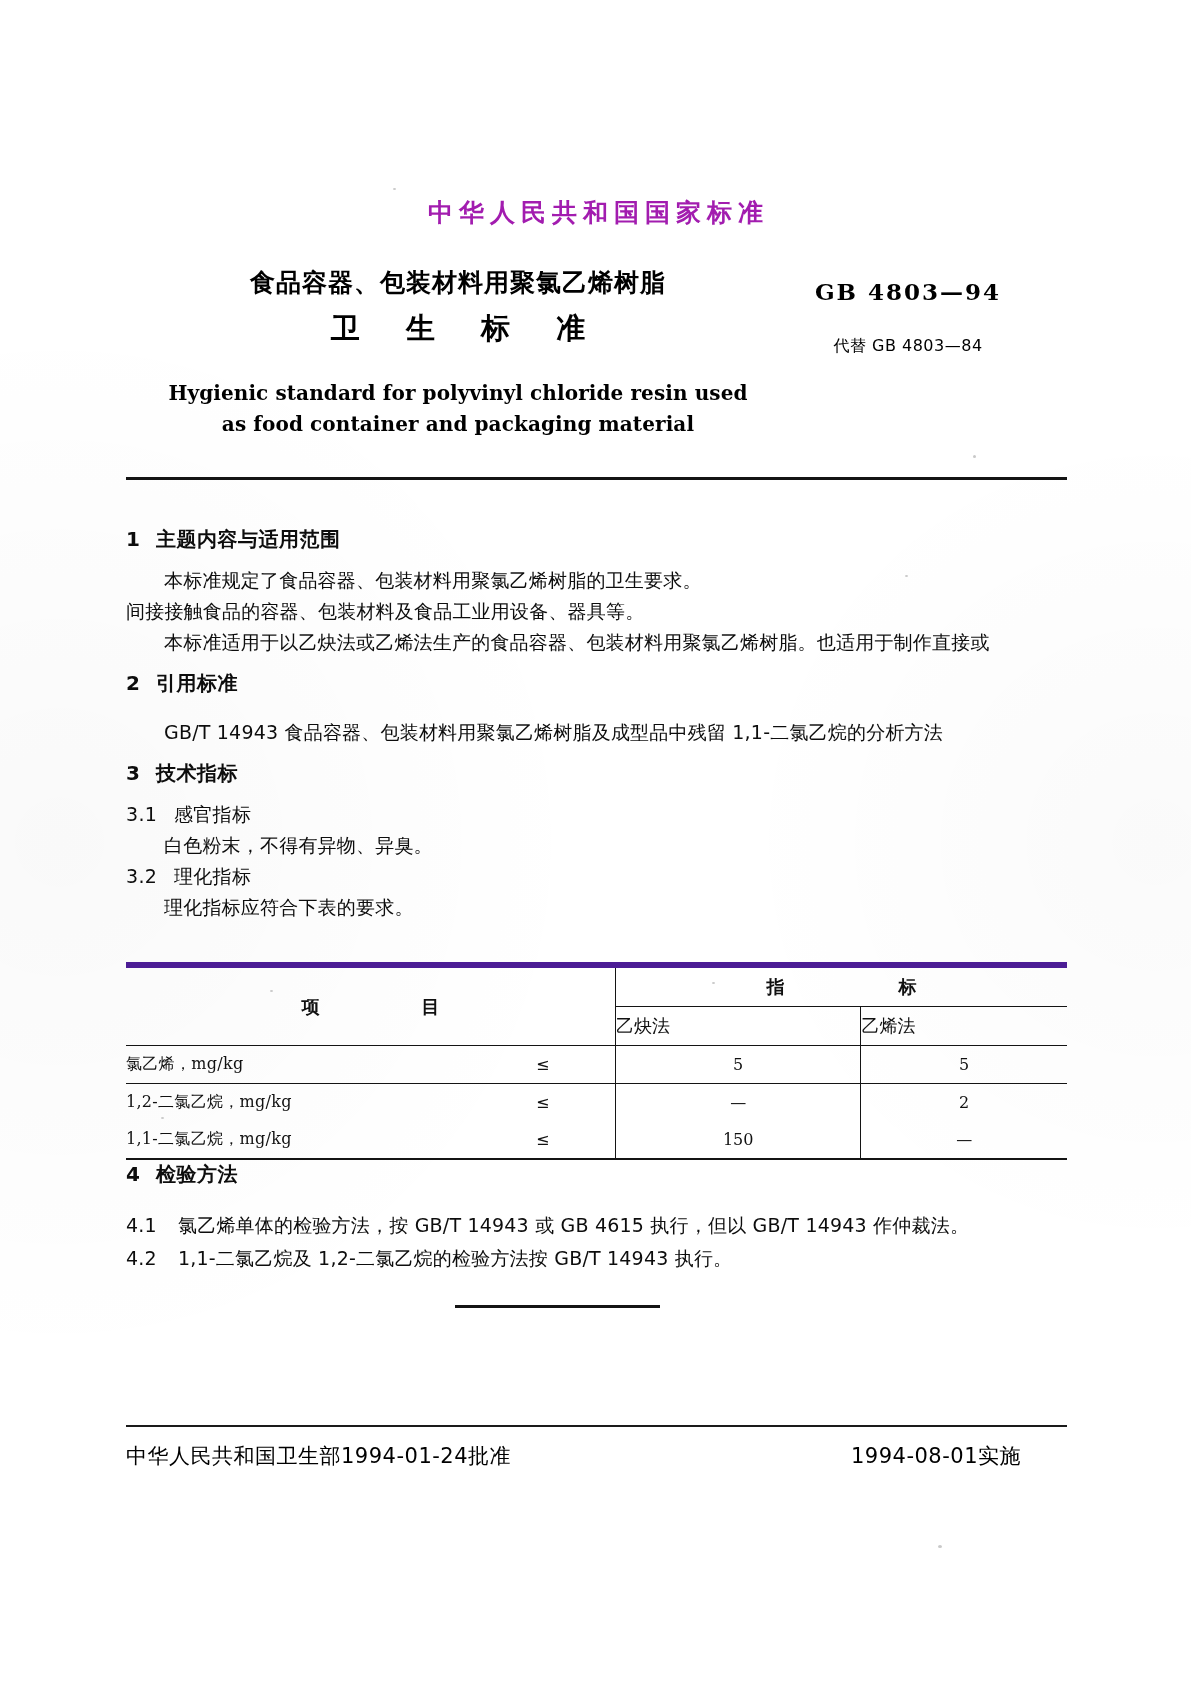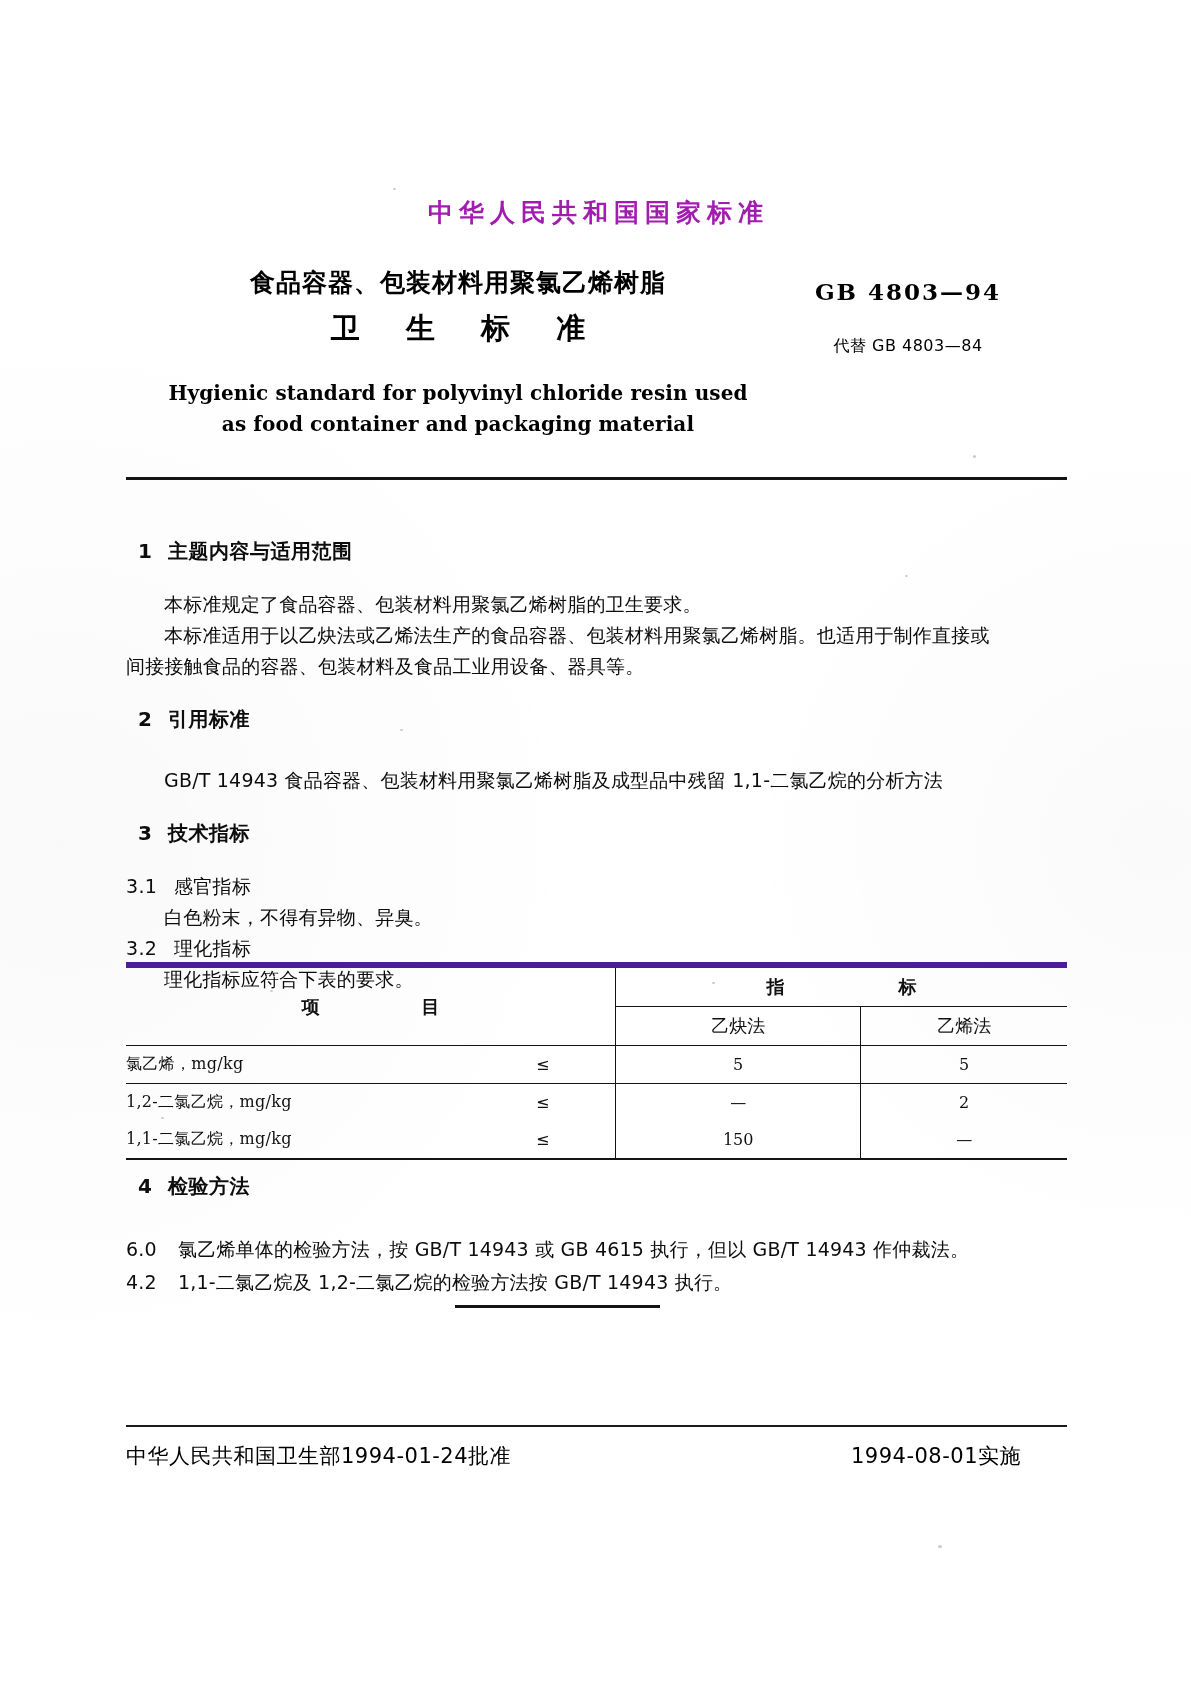--- a/index.html
+++ b/index.html
@@ -146,21 +146,21 @@
     top: 524px;
     left: 126px;
     width: 945px;
     font-size: 19px;
     line-height: 31px;
     color: #0d0d0d;
   }
   .h-sec {
     font-size: 20px;
     font-weight: bold;
-    margin: 12px;
+    margin: 0;
     letter-spacing: 0.5px;
     white-space: nowrap;
   }
   .h-sec .num {
     display: inline-block;
     width: 30px;
     font-family: "DejaVu Sans", "Liberation Sans", sans-serif;
   }
   .h-sub {
     font-size: 19px;
@@ -218,21 +218,21 @@
   }
   .cell-indicator {
     height: 38px;
     text-align: center;
     letter-spacing: 26px;
     text-indent: 26px;
     font-size: 18px;
   }
   .cell-method {
     height: 38px;
-    text-align: center;
+    text-align: left;
     font-size: 18px;
   }
   .row-data td {
     height: 37px;
     font-size: 16px;
   }
   .c-name {
     padding-left: 18px;
     font-family: "DejaVu Serif", "Liberation Serif", serif;
     letter-spacing: 0.3px;
@@ -321,22 +321,22 @@
     <div>as food container and packaging material</div>
   </div>
 
   <div class="rule-top"></div>
 
   <div class="body">
 
     <p class="h-sec"><span class="num">1</span><span>主题内容与适用范围</span></p>
     <div class="gap-s"></div>
     <p class="para">本标准规定了食品容器、包装材料用聚氯乙烯树脂的卫生要求。</p>
+    <p class="para noindent">间接接触食品的容器、包装材料及食品工业用设备、器具等。</p>
     <p class="para">本标准适用于以乙炔法或乙烯法生产的食品容器、包装材料用聚氯乙烯树脂。也适用于制作直接或</p>
-    <p class="para noindent">间接接触食品的容器、包装材料及食品工业用设备、器具等。</p>
     <div class="gap-s"></div>
 
     <p class="h-sec"><span class="num">2</span><span>引用标准</span></p>
     <div class="gap-m"></div>
     <p class="ref-line">GB/T 14943   食品容器、包装材料用聚氯乙烯树脂及成型品中残留 1,1-二氯乙烷的分析方法</p>
     <div class="gap-s"></div>
 
     <p class="h-sec"><span class="num">3</span><span>技术指标</span></p>
     <div class="gap-s"></div>
     <p class="h-sub"><span class="num">3.1</span><span>感官指标</span></p>
@@ -377,21 +377,21 @@
         <td class="c-val t-border-heavy-bot t-vline">150</td>
         <td class="c-val t-border-heavy-bot t-vline">—</td>
       </tr>
     </tbody>
       </table>
   </div>
 
   <div class="body2">
     <p class="h-sec"><span class="num">4</span><span>检验方法</span></p>
     <div class="gap-m"></div>
-    <p class="m-line"><span class="num">6.0</span><span>氯乙烯单体的检验方法，按 GB/T 14943 或 GB 4615 执行，但以 GB/T 14943 作仲裁法。</span></p>
+    <p class="m-line"><span class="num">4.1</span><span>氯乙烯单体的检验方法，按 GB/T 14943 或 GB 4615 执行，但以 GB/T 14943 作仲裁法。</span></p>
     <p class="m-line"><span class="num">4.2</span><span>1,1-二氯乙烷及 1,2-二氯乙烷的检验方法按 GB/T 14943 执行。</span></p>
   </div>
 
   <div class="rule-mid"></div>
   <div class="rule-footer"></div>
 
   <div class="footer">
     <div class="foot-left">中华人民共和国卫生部1994-01-24批准</div>
     <div class="foot-right">1994-08-01实施</div>
   </div>

